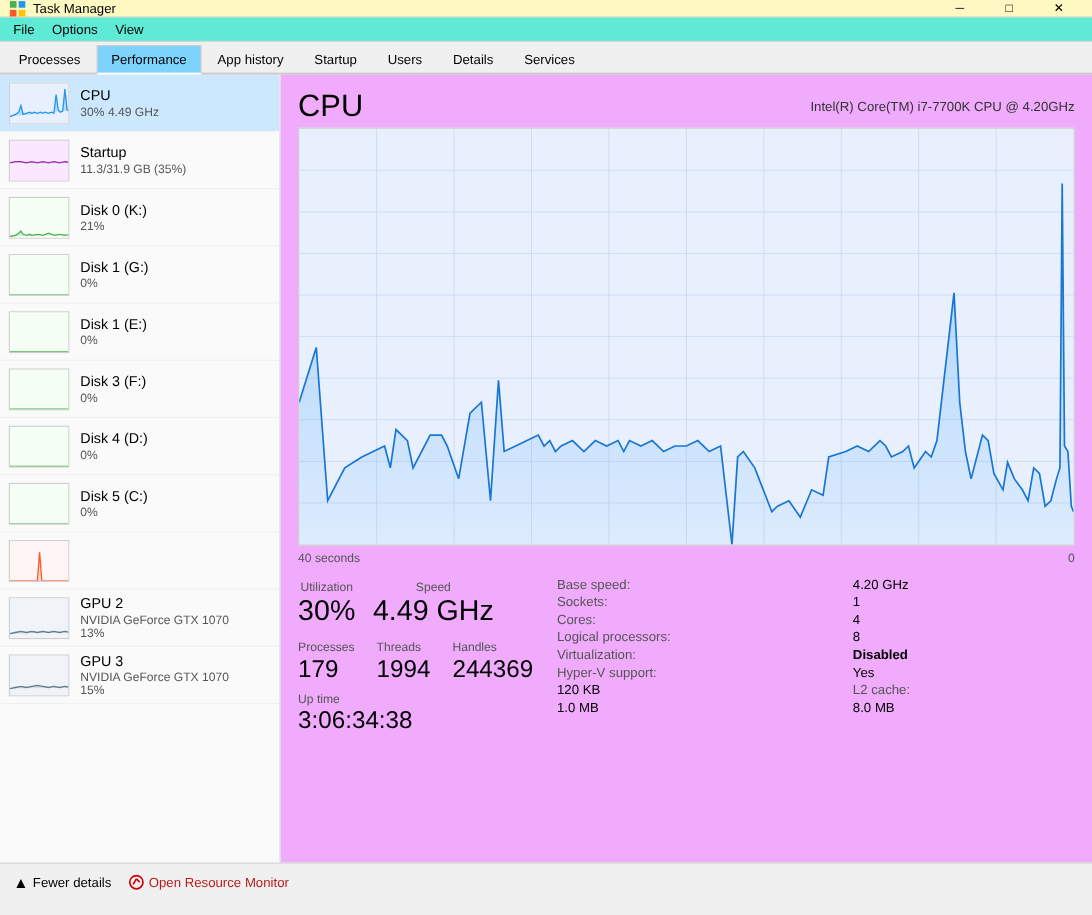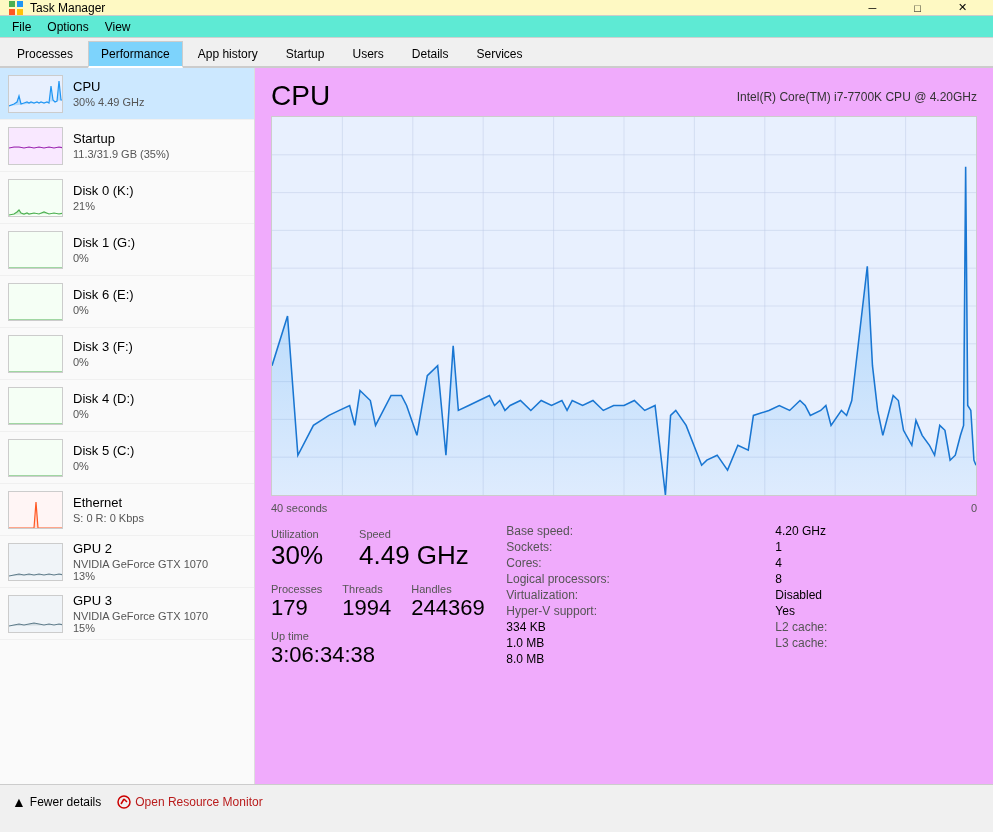--- a/index.html
+++ b/index.html
@@ -165,21 +165,21 @@
 
     .info-grid {
       flex: 2;
       display: grid;
       grid-template-columns: auto auto;
       gap: 2px 16px;
       align-content: start;
     }
     .info-key { font-size: 12px; color: #555; padding-right: 8px; }
     .info-val { font-size: 12px; color: #000; }
-    .info-val.bold { font-weight: 400; }
+    .info-val.bold { font-weight: 700; }
 
     
     .footer {
       height: 34px;
       background: #f0f0f0;
       border-top: 1px solid #ccc;
       display: flex;
       align-items: center;
       padding: 0 12px;
       gap: 16px;
@@ -294,21 +294,21 @@
       </div>
     </div>
 
     <div class="sidebar-item">
       <div class="sidebar-thumb">
         <svg viewBox="0 0 55 38" width="55" height="38" style="background:#f5fff5;">
           <polyline points="0,36 55,36" fill="none" stroke="#4CAF50" stroke-width="1.2"></polyline>
         </svg>
       </div>
       <div class="sidebar-info">
-        <div class="sidebar-name">Disk 6 (E:)</div>
+        <div class="sidebar-name">Disk 1 (E:)</div>
         <div class="sidebar-value">0%</div>
       </div>
     </div>
 
     <div class="sidebar-item">
       <div class="sidebar-thumb">
         <svg viewBox="0 0 55 38" width="55" height="38" style="background:#f5fff5;">
           <polyline points="0,36 55,36" fill="none" stroke="#4CAF50" stroke-width="1.2"></polyline>
         </svg>
       </div>
@@ -340,24 +340,20 @@
         <div class="sidebar-name">Disk 5 (C:)</div>
         <div class="sidebar-value">0%</div>
       </div>
     </div>
 
     <div class="sidebar-item">
       <div class="sidebar-thumb">
         <svg viewBox="0 0 55 38" width="55" height="38" style="background:#fff5f5;">
           <polyline points="0,36 25,36 27,10 29,36 55,36" fill="rgba(255,87,34,0.15)" stroke="#FF5722" stroke-width="1.2"></polyline>
         </svg>
-      </div>
-      <div class="sidebar-info">
-        <div class="sidebar-name">Ethernet</div>
-        <div class="sidebar-value">S: 0  R: 0 Kbps</div>
       </div>
     </div>
 
     <div class="sidebar-item">
       <div class="sidebar-thumb">
         <svg viewBox="0 0 55 38" width="55" height="38" style="background:#f0f4f8;">
           <polyline points="0,32 5,31 10,30 15,31 20,30 25,31 30,30 35,31 40,30 45,31 50,30 55,31" fill="rgba(96,125,139,0.2)" stroke="#607D8B" stroke-width="1.2"></polyline>
         </svg>
       </div>
       <div class="sidebar-info">
@@ -423,21 +419,21 @@
       </svg>
     </div>
 
     <div class="chart-time-labels">
       <span>40 seconds</span>
       <span>0</span>
     </div>
 
     <div class="stats-row">
       <div class="stats-col">
-        <div style="display:flex; gap:36px;">
+        <div style="display:flex; gap:16px;text-align:center;">
           <div>
             <div class="stat-label">Utilization</div>
             <div class="stat-value">30%</div>
           </div>
           <div>
             <div class="stat-label">Speed</div>
             <div class="stat-value">4.49 GHz</div>
           </div>
         </div>
         <div style="display:flex; gap:20px; margin-top:8px;">
@@ -466,24 +462,23 @@
         <span class="info-key">Sockets:</span>
         <span class="info-val">1</span>
         <span class="info-key">Cores:</span>
         <span class="info-val">4</span>
         <span class="info-key">Logical processors:</span>
         <span class="info-val">8</span>
         <span class="info-key">Virtualization:</span>
         <span class="info-val bold">Disabled</span>
         <span class="info-key">Hyper-V support:</span>
         <span class="info-val">Yes</span>
-        <span class="info-val">334 KB</span>
+        <span class="info-val">120 KB</span>
         <span class="info-key">L2 cache:</span>
         <span class="info-val">1.0 MB</span>
-        <span class="info-key">L3 cache:</span>
         <span class="info-val">8.0 MB</span>
       </div>
     </div>
   </div>
 </div>
 
 <div class="footer">
   <button class="footer-btn">
     <span style="font-size:14px;">▲</span>
     <span>Fewer details</span>

